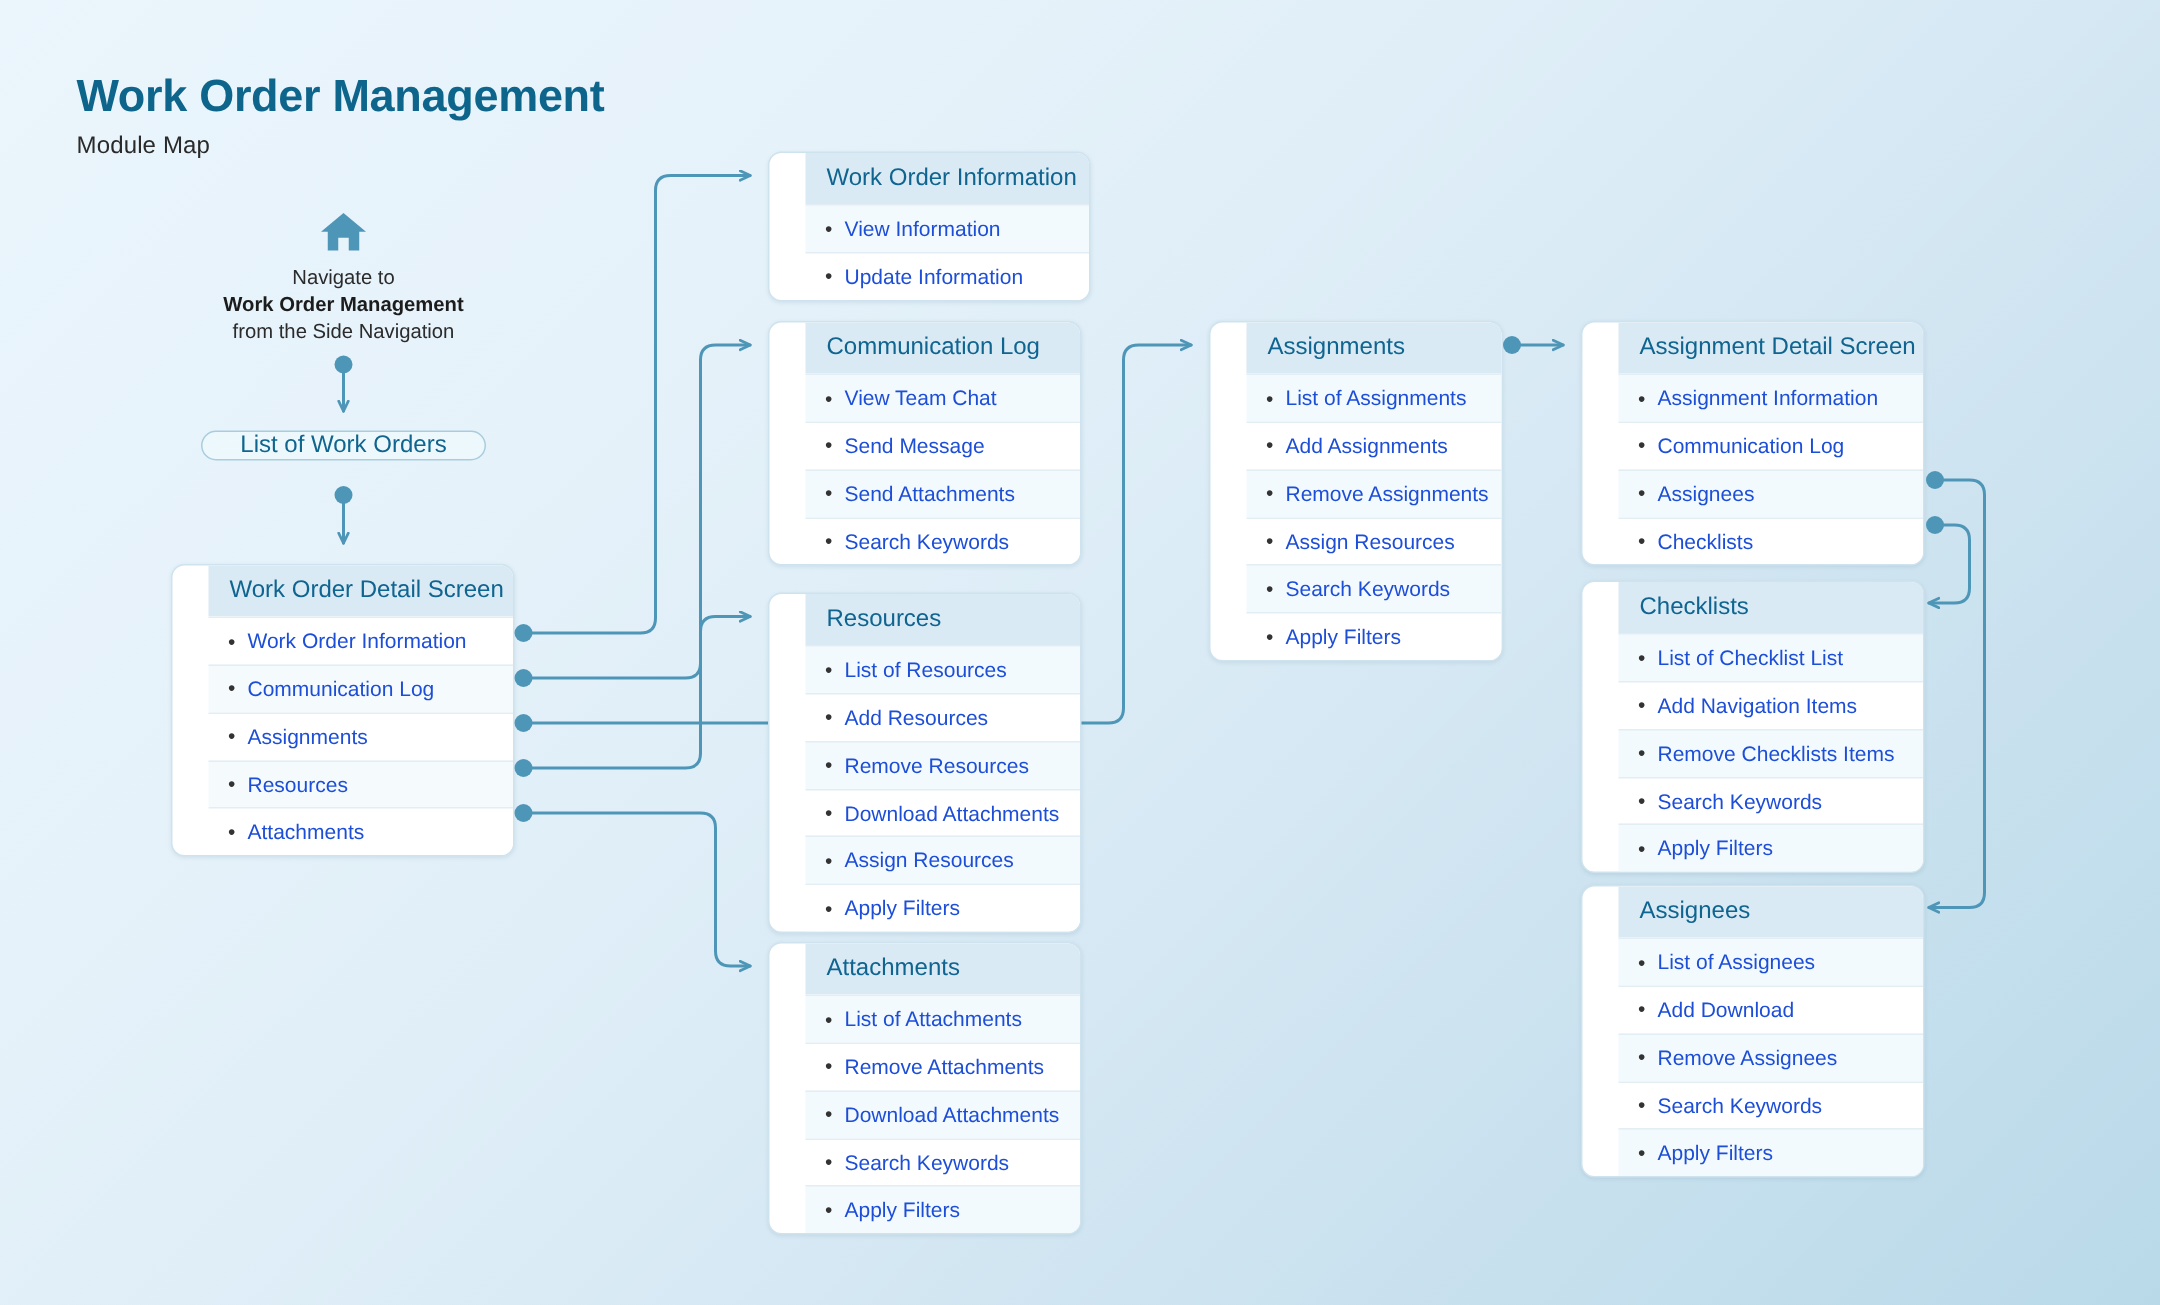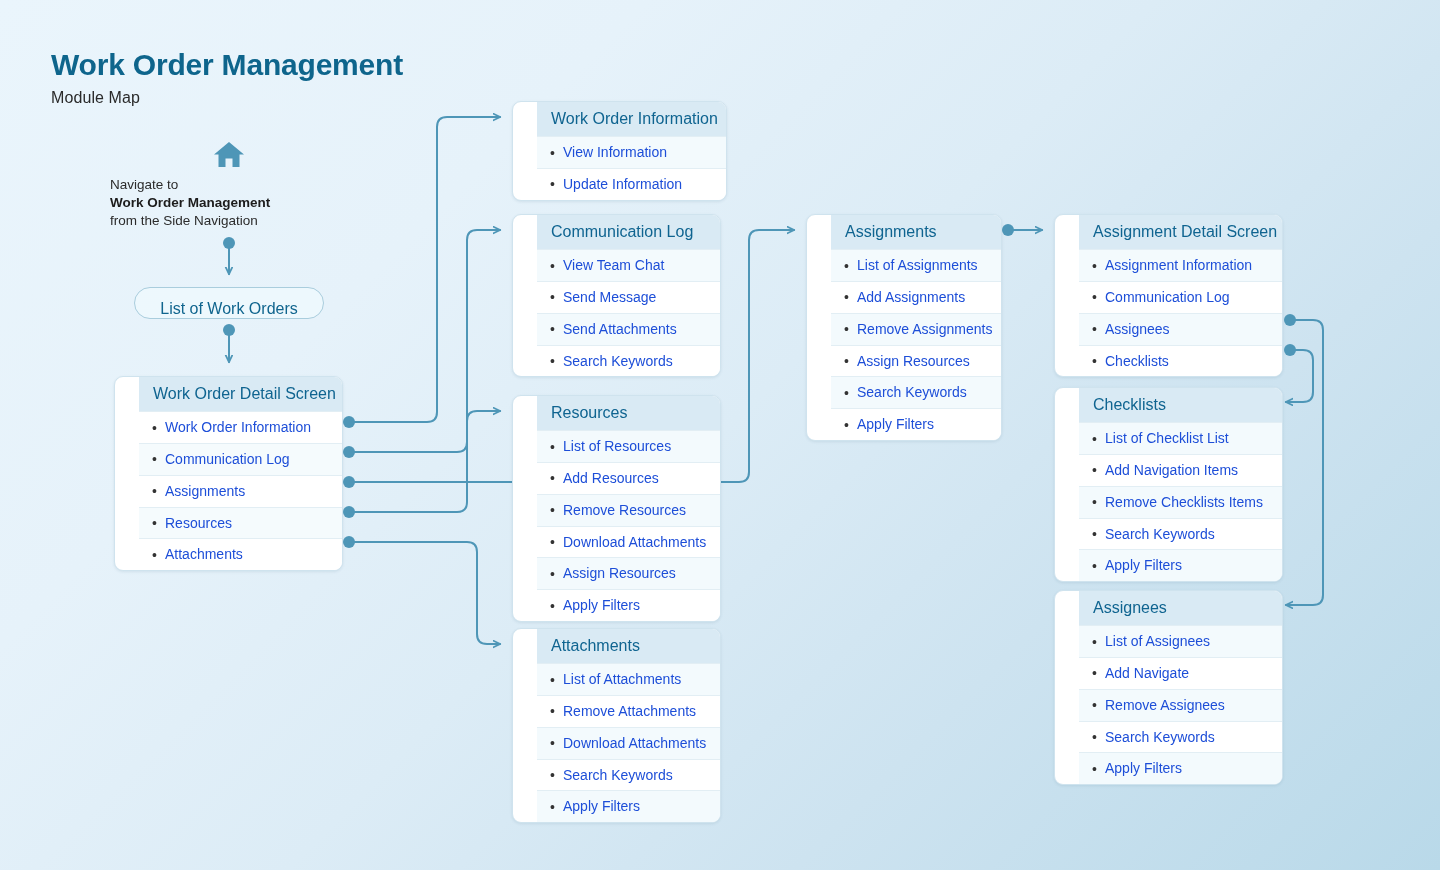--- a/index.html
+++ b/index.html
@@ -22,32 +22,32 @@
     font-size: 30px; font-weight: 700; color: #0e658c;
     letter-spacing: -0.2px; line-height: 1.15;
   }
   .page-subtitle {
     font-size: 16px; color: #2a2a2a; margin-top: 6px; letter-spacing: .1px;
   }
 
   
   .start-node {
     position: absolute; left: 110px; top: 140px; width: 238px;
-    text-align: left;
+    text-align: center;
   }
   .home-icon { display: block; margin: 0 auto 6px; width: 34px; height: 30px; }
   .start-text { font-size: 13.5px; color: #2b2b2b; line-height: 1.33; }
   .start-text b { font-weight: 700; color: #1c1c1c; }
 
   .pill {
     position: absolute; left: 134px; top: 287px;
-    width: 190px; height: 32px;
+    width: 190px; height: 20px;
     border: 1px solid #a9cddd; border-radius: 18px;
     background: rgba(240, 250, 253, .72);
-    display: flex; align-items: flex-end; justify-content: center;
+    display: flex; align-items: flex-start; justify-content: center;
     font-size: 16px; color: #10658e;
   }
 
   
   .card {
     position: absolute;
     border-radius: 9px;
     background: #ffffff;
     border: 1px solid #cfe3ee;
     box-shadow: 0 1px 3px rgba(26,82,110,.10);
@@ -231,19 +231,19 @@
     <div class="card-row">List of Checklist List</div>
     <div class="card-row">Add Navigation Items</div>
     <div class="card-row">Remove Checklists Items</div>
     <div class="card-row">Search Keywords</div>
     <div class="card-row">Apply Filters</div>
   </div>
 
   <div class="card" id="card-assignees">
     <div class="card-header">Assignees</div>
     <div class="card-row">List of Assignees</div>
-    <div class="card-row">Add Navigate</div>
+    <div class="card-row">Add Download</div>
     <div class="card-row">Remove Assignees</div>
     <div class="card-row">Search Keywords</div>
     <div class="card-row">Apply Filters</div>
   </div>
 
 </div>
 
 </body></html>

